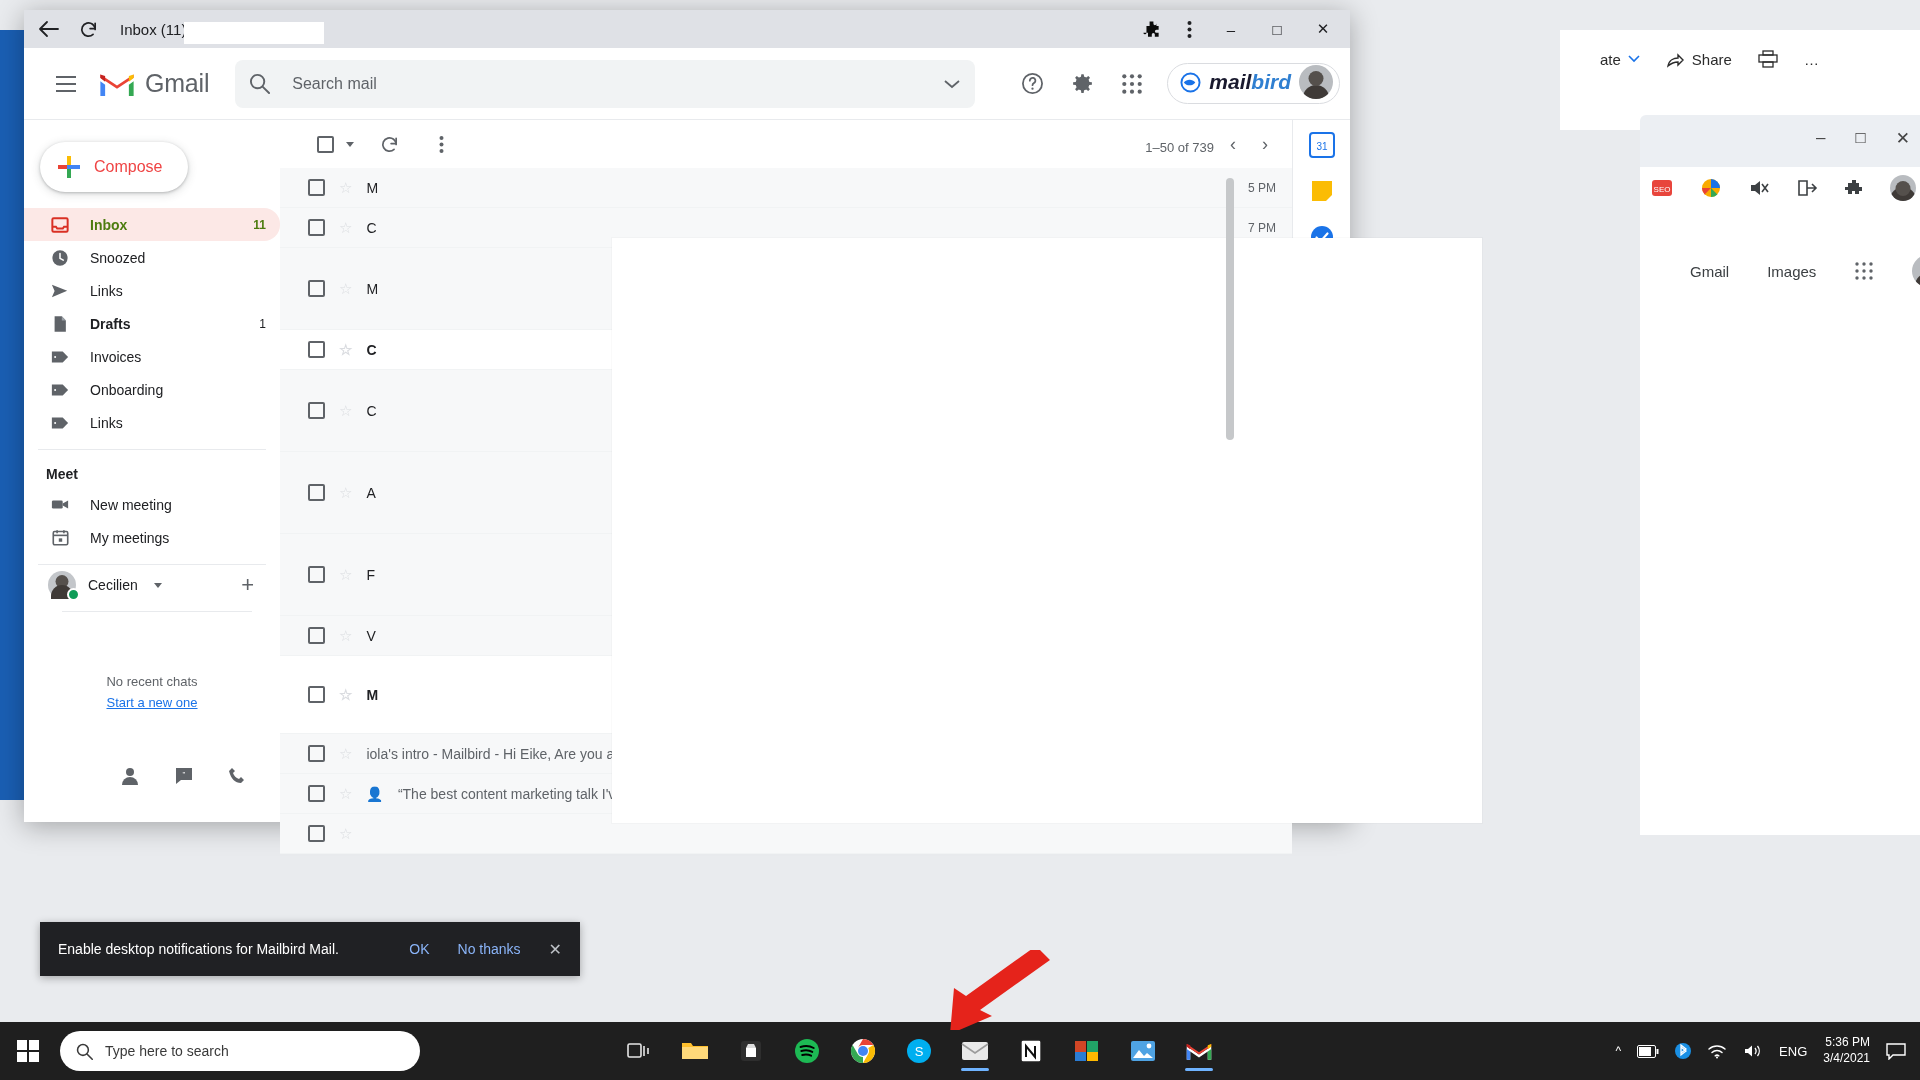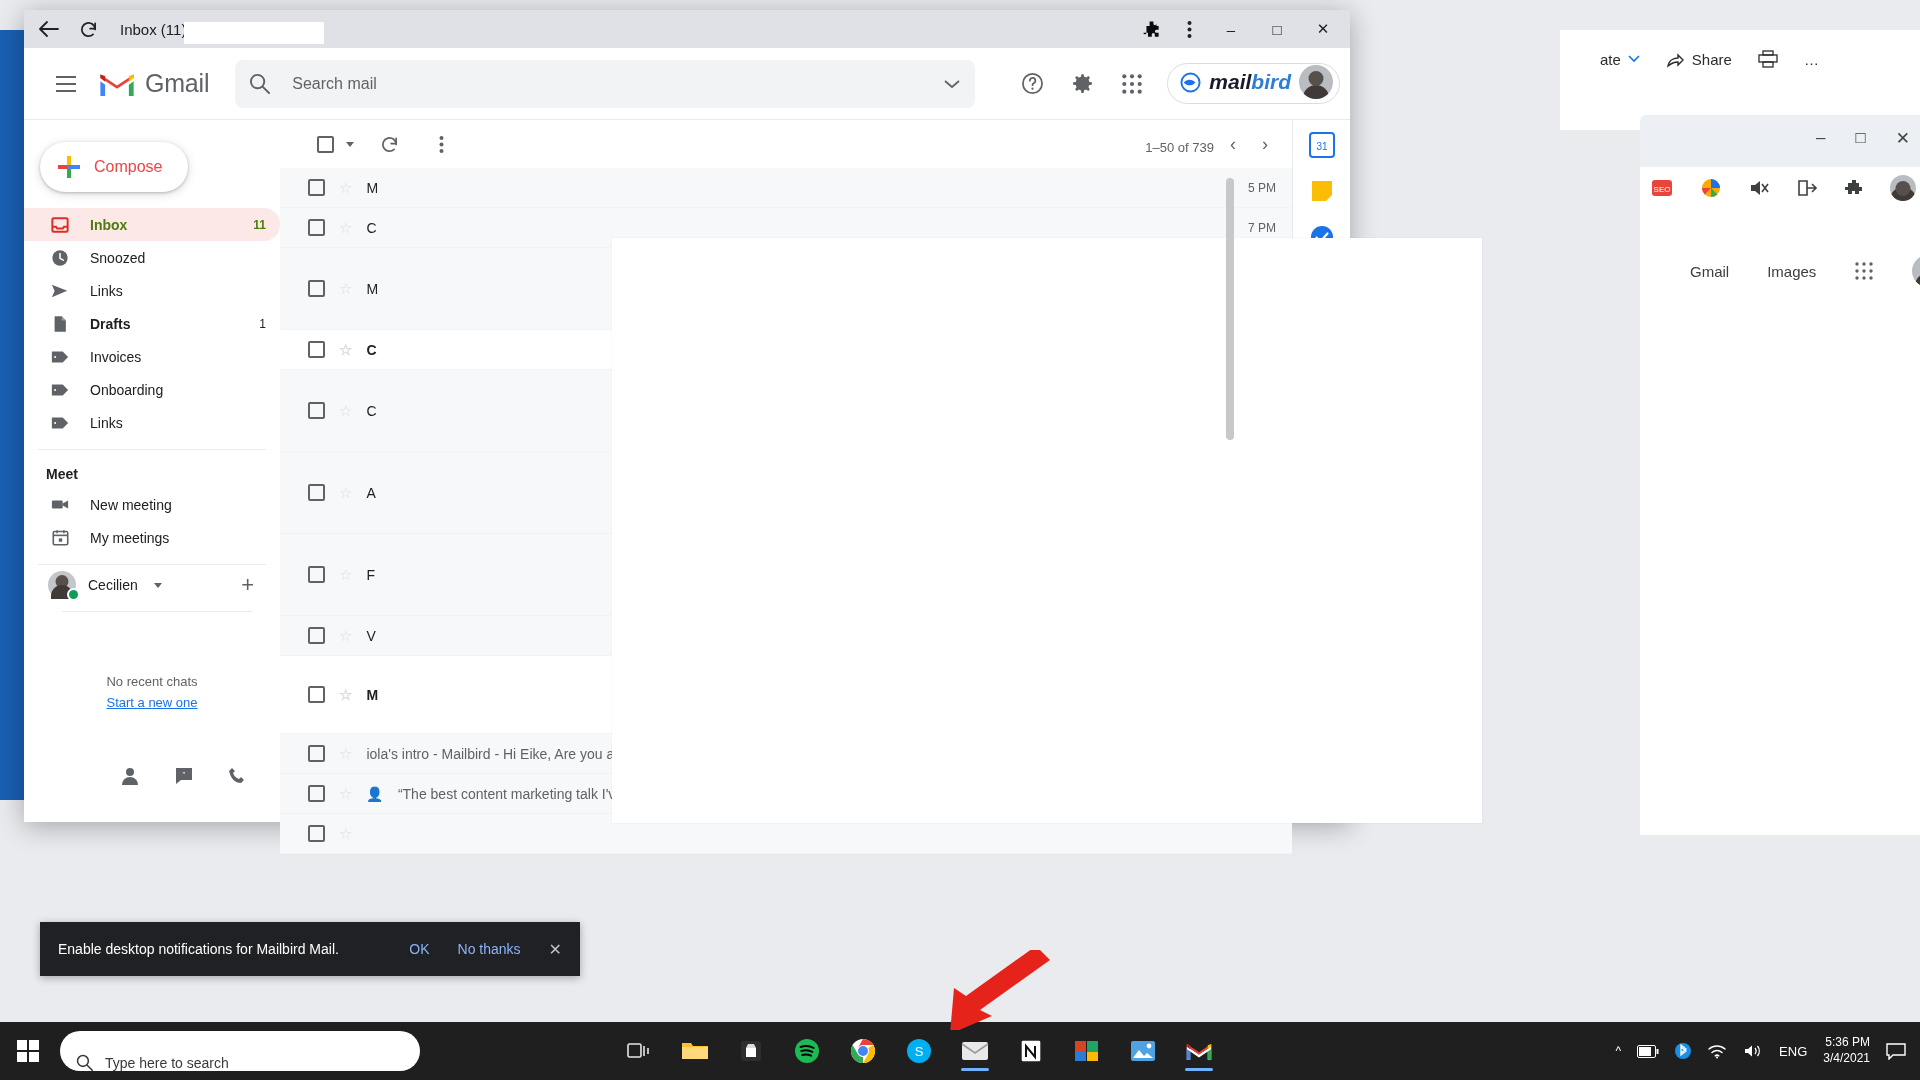--- a/index.html
+++ b/index.html
@@ -158,21 +158,21 @@
   .toast .x { color:#bdc1c6; font-size:16px; }
 
   
   .arrow-svg { position:absolute; left:940px; top:950px; z-index:25; }
 
   
   .taskbar { position:absolute; left:0; bottom:0; width:1920px; height:58px; background:#1f1f1f; display:flex; align-items:center; }
   .start { width:56px; height:58px; display:flex; align-items:center; justify-content:center; }
   .tb-search {
     width:360px; height:40px; background:#fff; border-radius:20px; margin-left:4px;
-    display:flex; align-items:flex-end; gap:12px; padding:0 16px;
+    display:flex; align-items:center; gap:12px; padding:0 16px;
   }
   .tb-search span { font-size:14px; color:#3a3a3a; }
   .tb-apps { display:flex; align-items:center; gap:12px; margin-left:auto; margin-right:auto; }
   .tb-app { width:44px; height:44px; display:flex; align-items:center; justify-content:center; position:relative; }
   .tb-app.act::after { content:''; position:absolute; bottom:2px; left:8px; width:28px; height:3px; background:#6fb3ff; border-radius:2px; }
   .tray { margin-left:auto; display:flex; align-items:center; gap:16px; padding-right:14px; color:#fff; font-size:12px; }
   .tray .clk { line-height:1.3; text-align:right; }
   .tray .lang { font-size:13px; }
 </style>
 </head>

